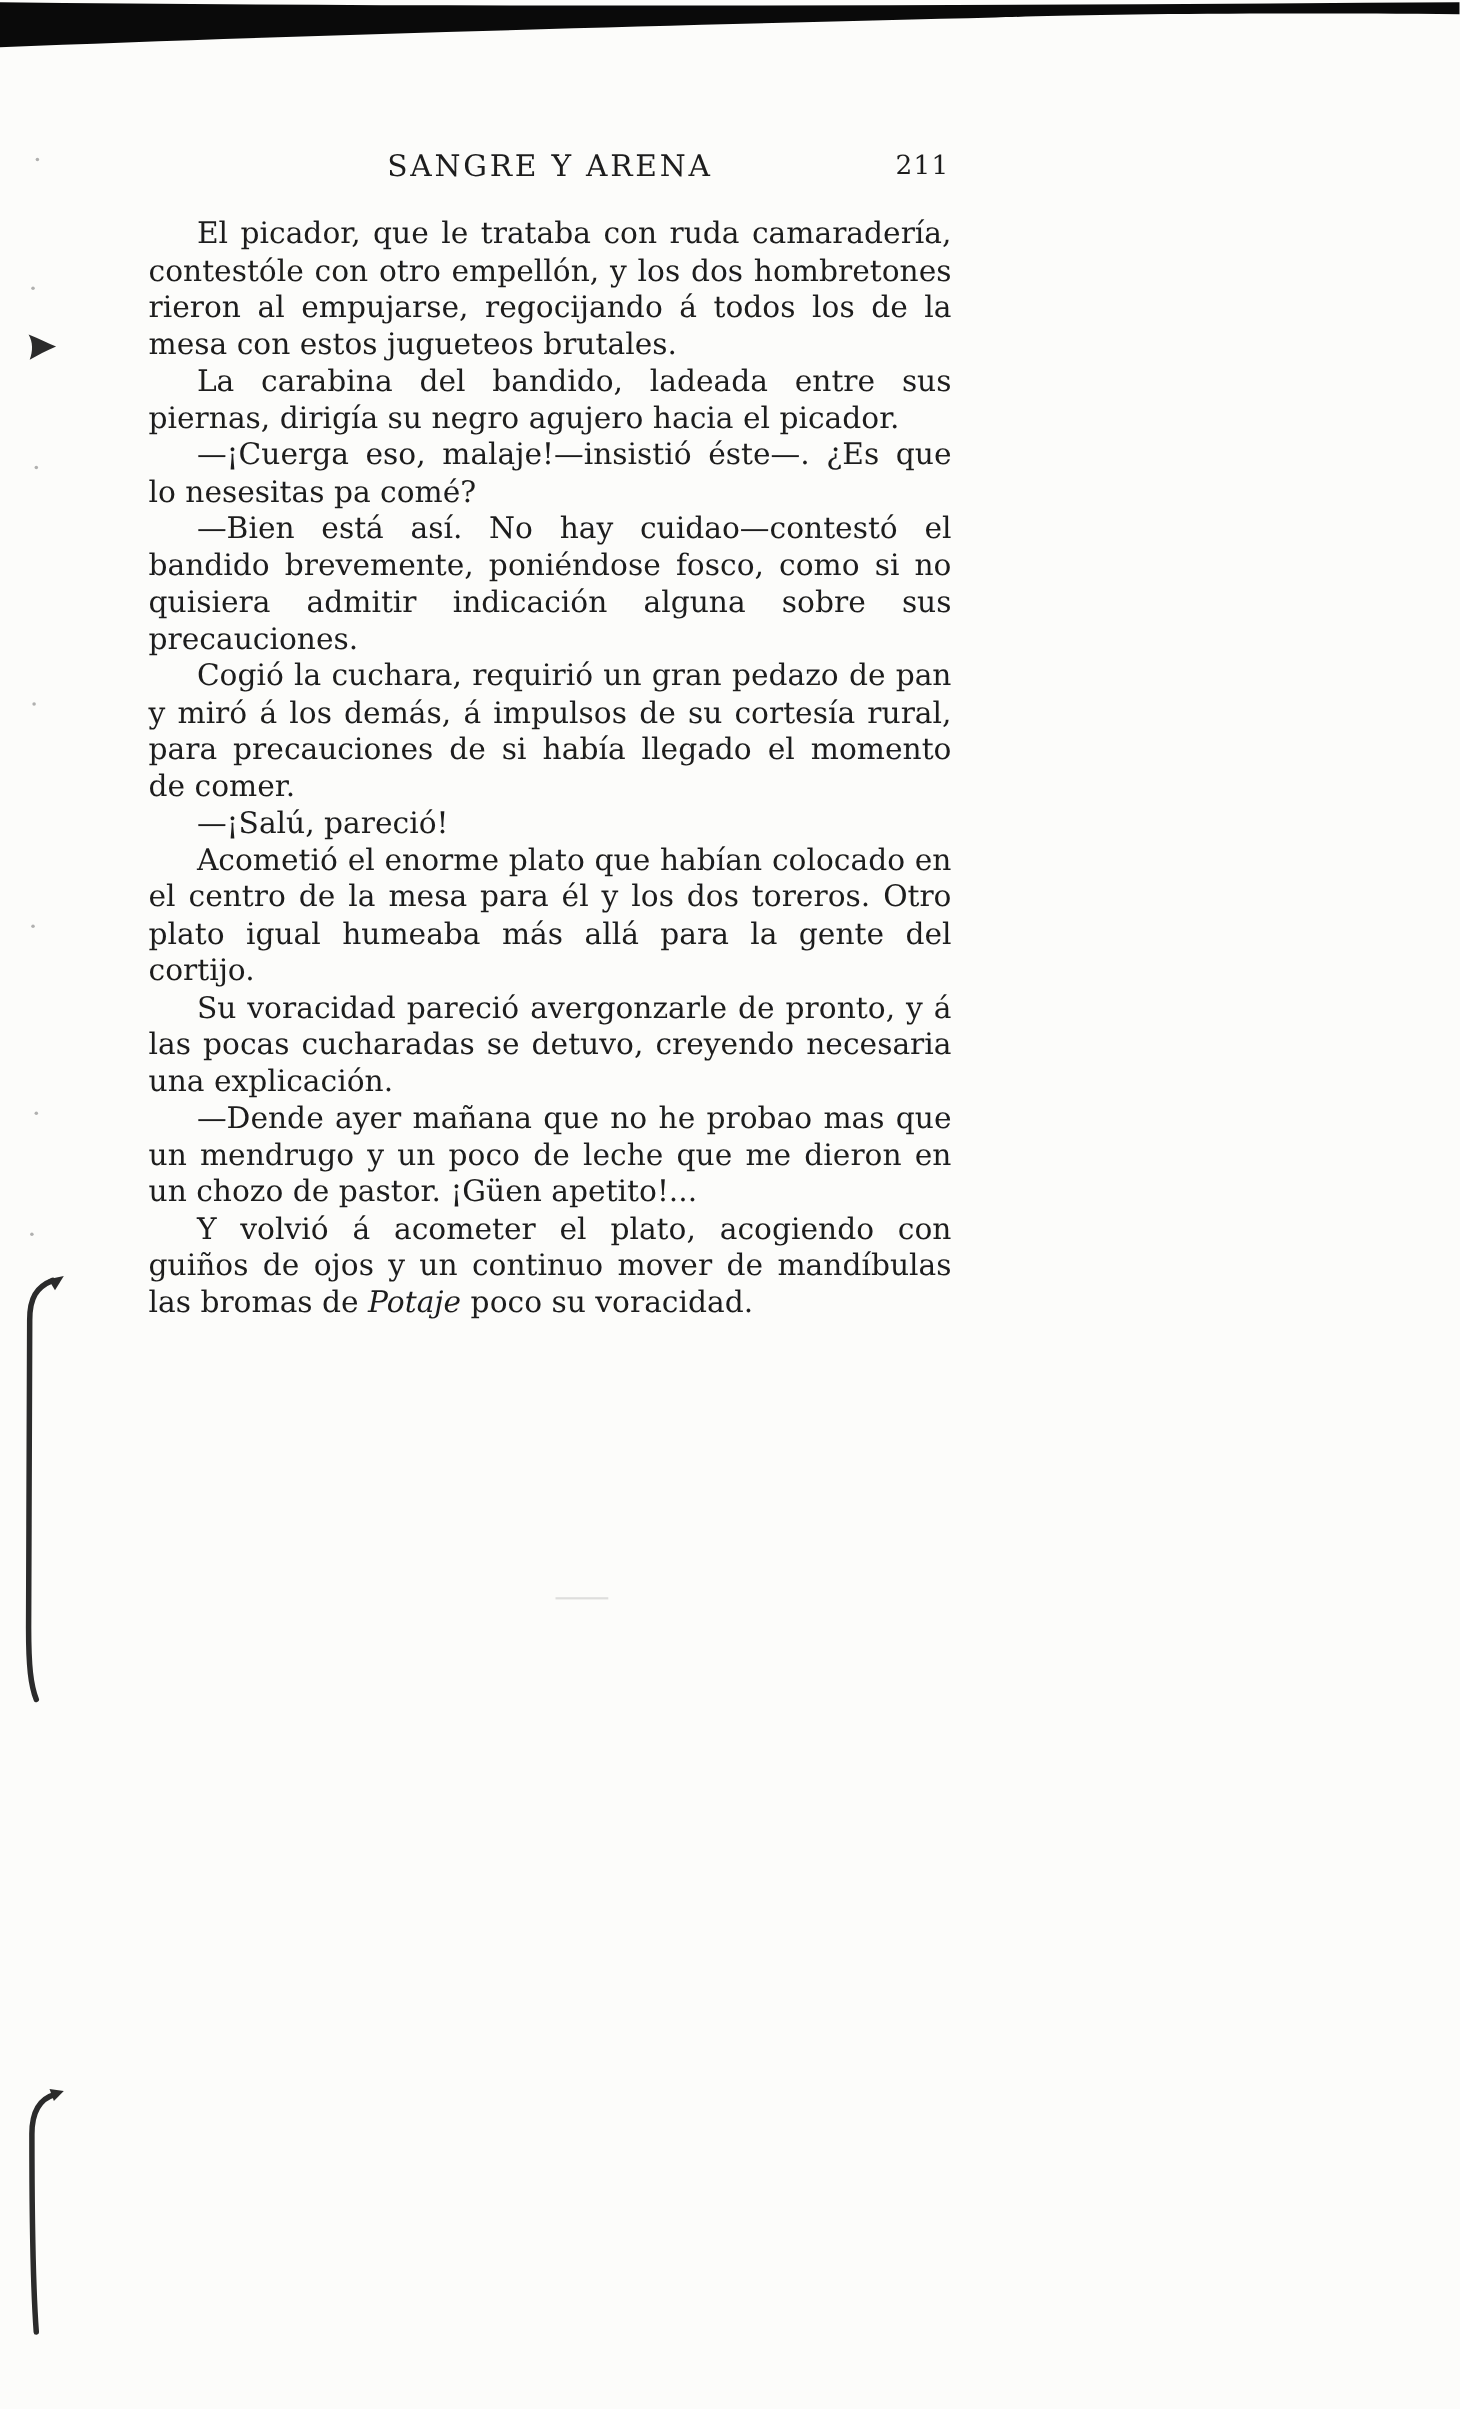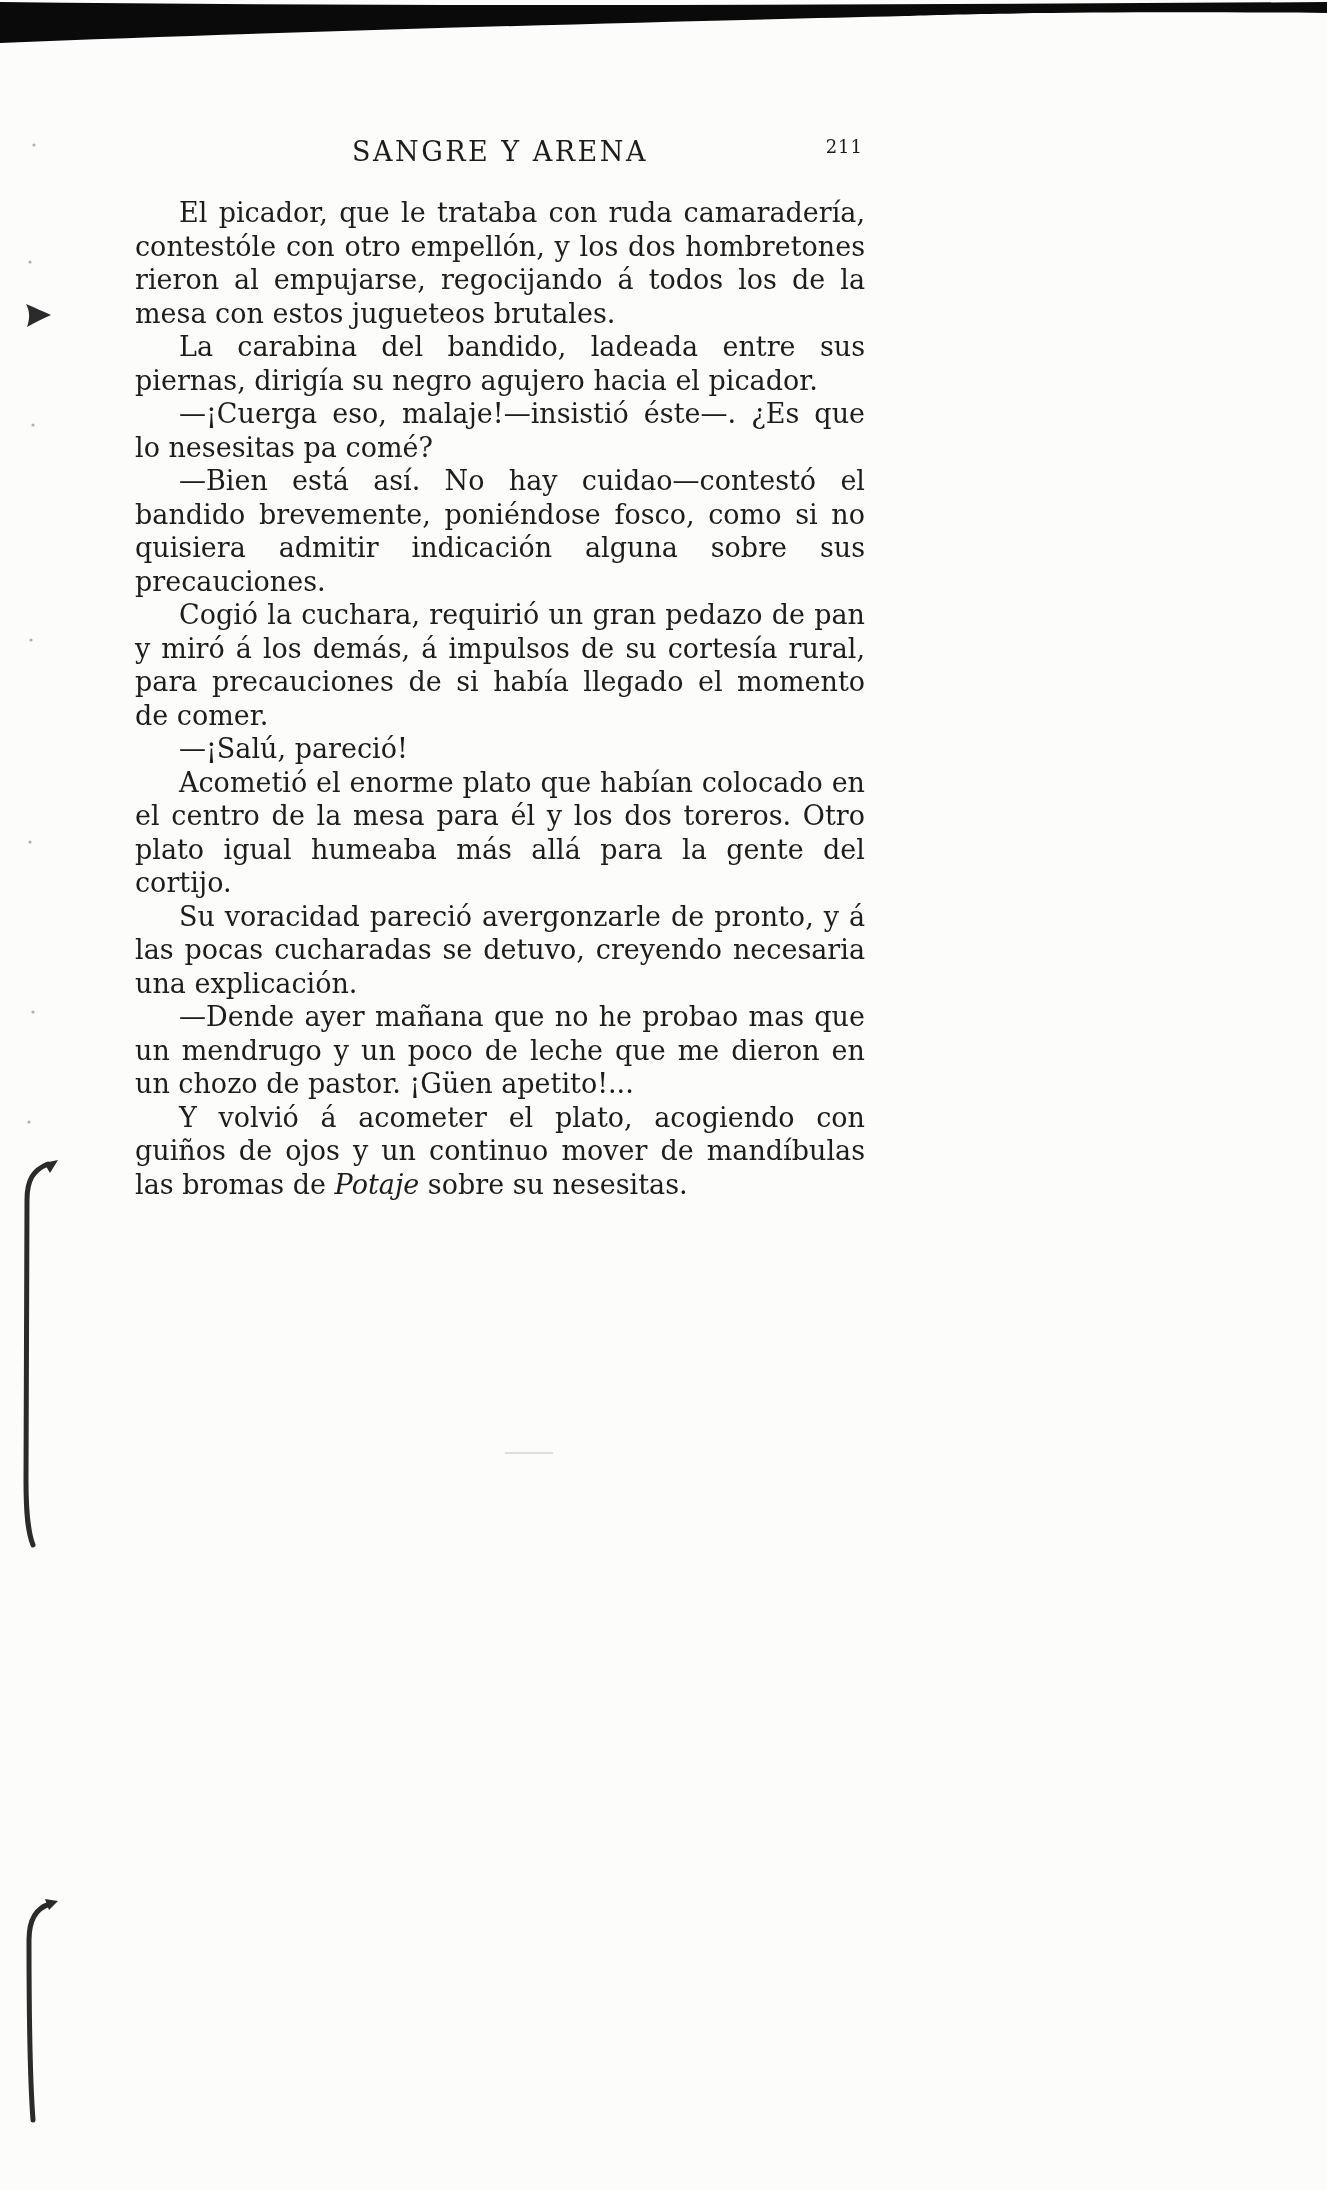--- a/index.html
+++ b/index.html
@@ -28,21 +28,21 @@
     text-align: center;
     font-size: 27px;
     letter-spacing: 2.5px;
     white-space: nowrap;
   }
   .running-header .pagenum {
     position: absolute;
     right: 2px;
     top: 0;
     letter-spacing: 1px;
-    font-size: 18px;
+    font-size: 24px;
   }
 
   .body-text {
     position: absolute;
     top: 196px;
     left: 135px;
     width: 730px;
     font-size: 27px;
     line-height: 33.5px;
     text-align: justify;
@@ -79,21 +79,21 @@
   <main id="paragraphs" class="body-text" lang="es">
       <p><span>El picador, que le trataba con ruda camaradería, contestóle con otro empellón, y los dos hombretones rieron al empujarse, regocijando á todos los de la mesa con estos jugueteos brutales.</span></p>
       <p><span>La carabina del bandido, ladeada entre sus piernas, dirigía su negro agujero hacia el picador.</span></p>
       <p><span>—¡Cuerga eso, malaje!—insistió éste—. ¿Es que lo nesesitas pa comé?</span></p>
       <p><span>—Bien está así. No hay cuidao—contestó el bandido brevemente, poniéndose fosco, como si no quisiera admitir indicación alguna sobre sus precauciones.</span></p>
       <p><span>Cogió la cuchara, requirió un gran pedazo de pan y miró á los demás, á impulsos de su cortesía rural, para precauciones de si había llegado el momento de comer.</span></p>
       <p><span>—¡Salú, pareció!</span></p>
       <p><span>Acometió el enorme plato que habían colocado en el centro de la mesa para él y los dos toreros. Otro plato igual humeaba más allá para la gente del cortijo.</span></p>
       <p><span>Su voracidad pareció avergonzarle de pronto, y á las pocas cucharadas se detuvo, creyendo necesaria una explicación.</span></p>
       <p><span>—Dende ayer mañana que no he probao mas que un mendrugo y un poco de leche que me dieron en un chozo de pastor. ¡Güen apetito!...</span></p>
-      <p><span>Y volvió á acometer el plato, acogiendo con guiños de ojos y un continuo mover de mandíbulas las bromas de </span><span class="it">Potaje</span><span> sobre su nesesitas.</span></p>
+      <p><span>Y volvió á acometer el plato, acogiendo con guiños de ojos y un continuo mover de mandíbulas las bromas de </span><span class="it">Potaje</span><span> poco su voracidad.</span></p>
     </main>
 
   <svg class="margin-marks" viewBox="0 0 1327 2190" aria-hidden="true">
 
     <path d="M26,304 C36,308 44,312 51,315 C42,319 34,323 27,327 C30,319 30,311 26,304 Z" style="fill: var(--pen_mark, #2b2b2b);"></path>
 
     <path d="M33,1545 C28,1532 26,1515 26,1480 L27,1200 C27,1180 33,1170 48,1164" style="stroke: var(--pen_mark, #2b2b2b); stroke-width: 5; fill: none; stroke-linecap: round;"></path>
     <path d="M58,1160 L44,1163 L50,1173 Z" style="fill: var(--pen_mark, #2b2b2b);"></path>
 
     <path d="M33,2120 C30,2080 29,2000 29,1940 C29,1920 36,1908 50,1904" style="stroke: var(--pen_mark, #2b2b2b); stroke-width: 5; fill: none; stroke-linecap: round;"></path>

